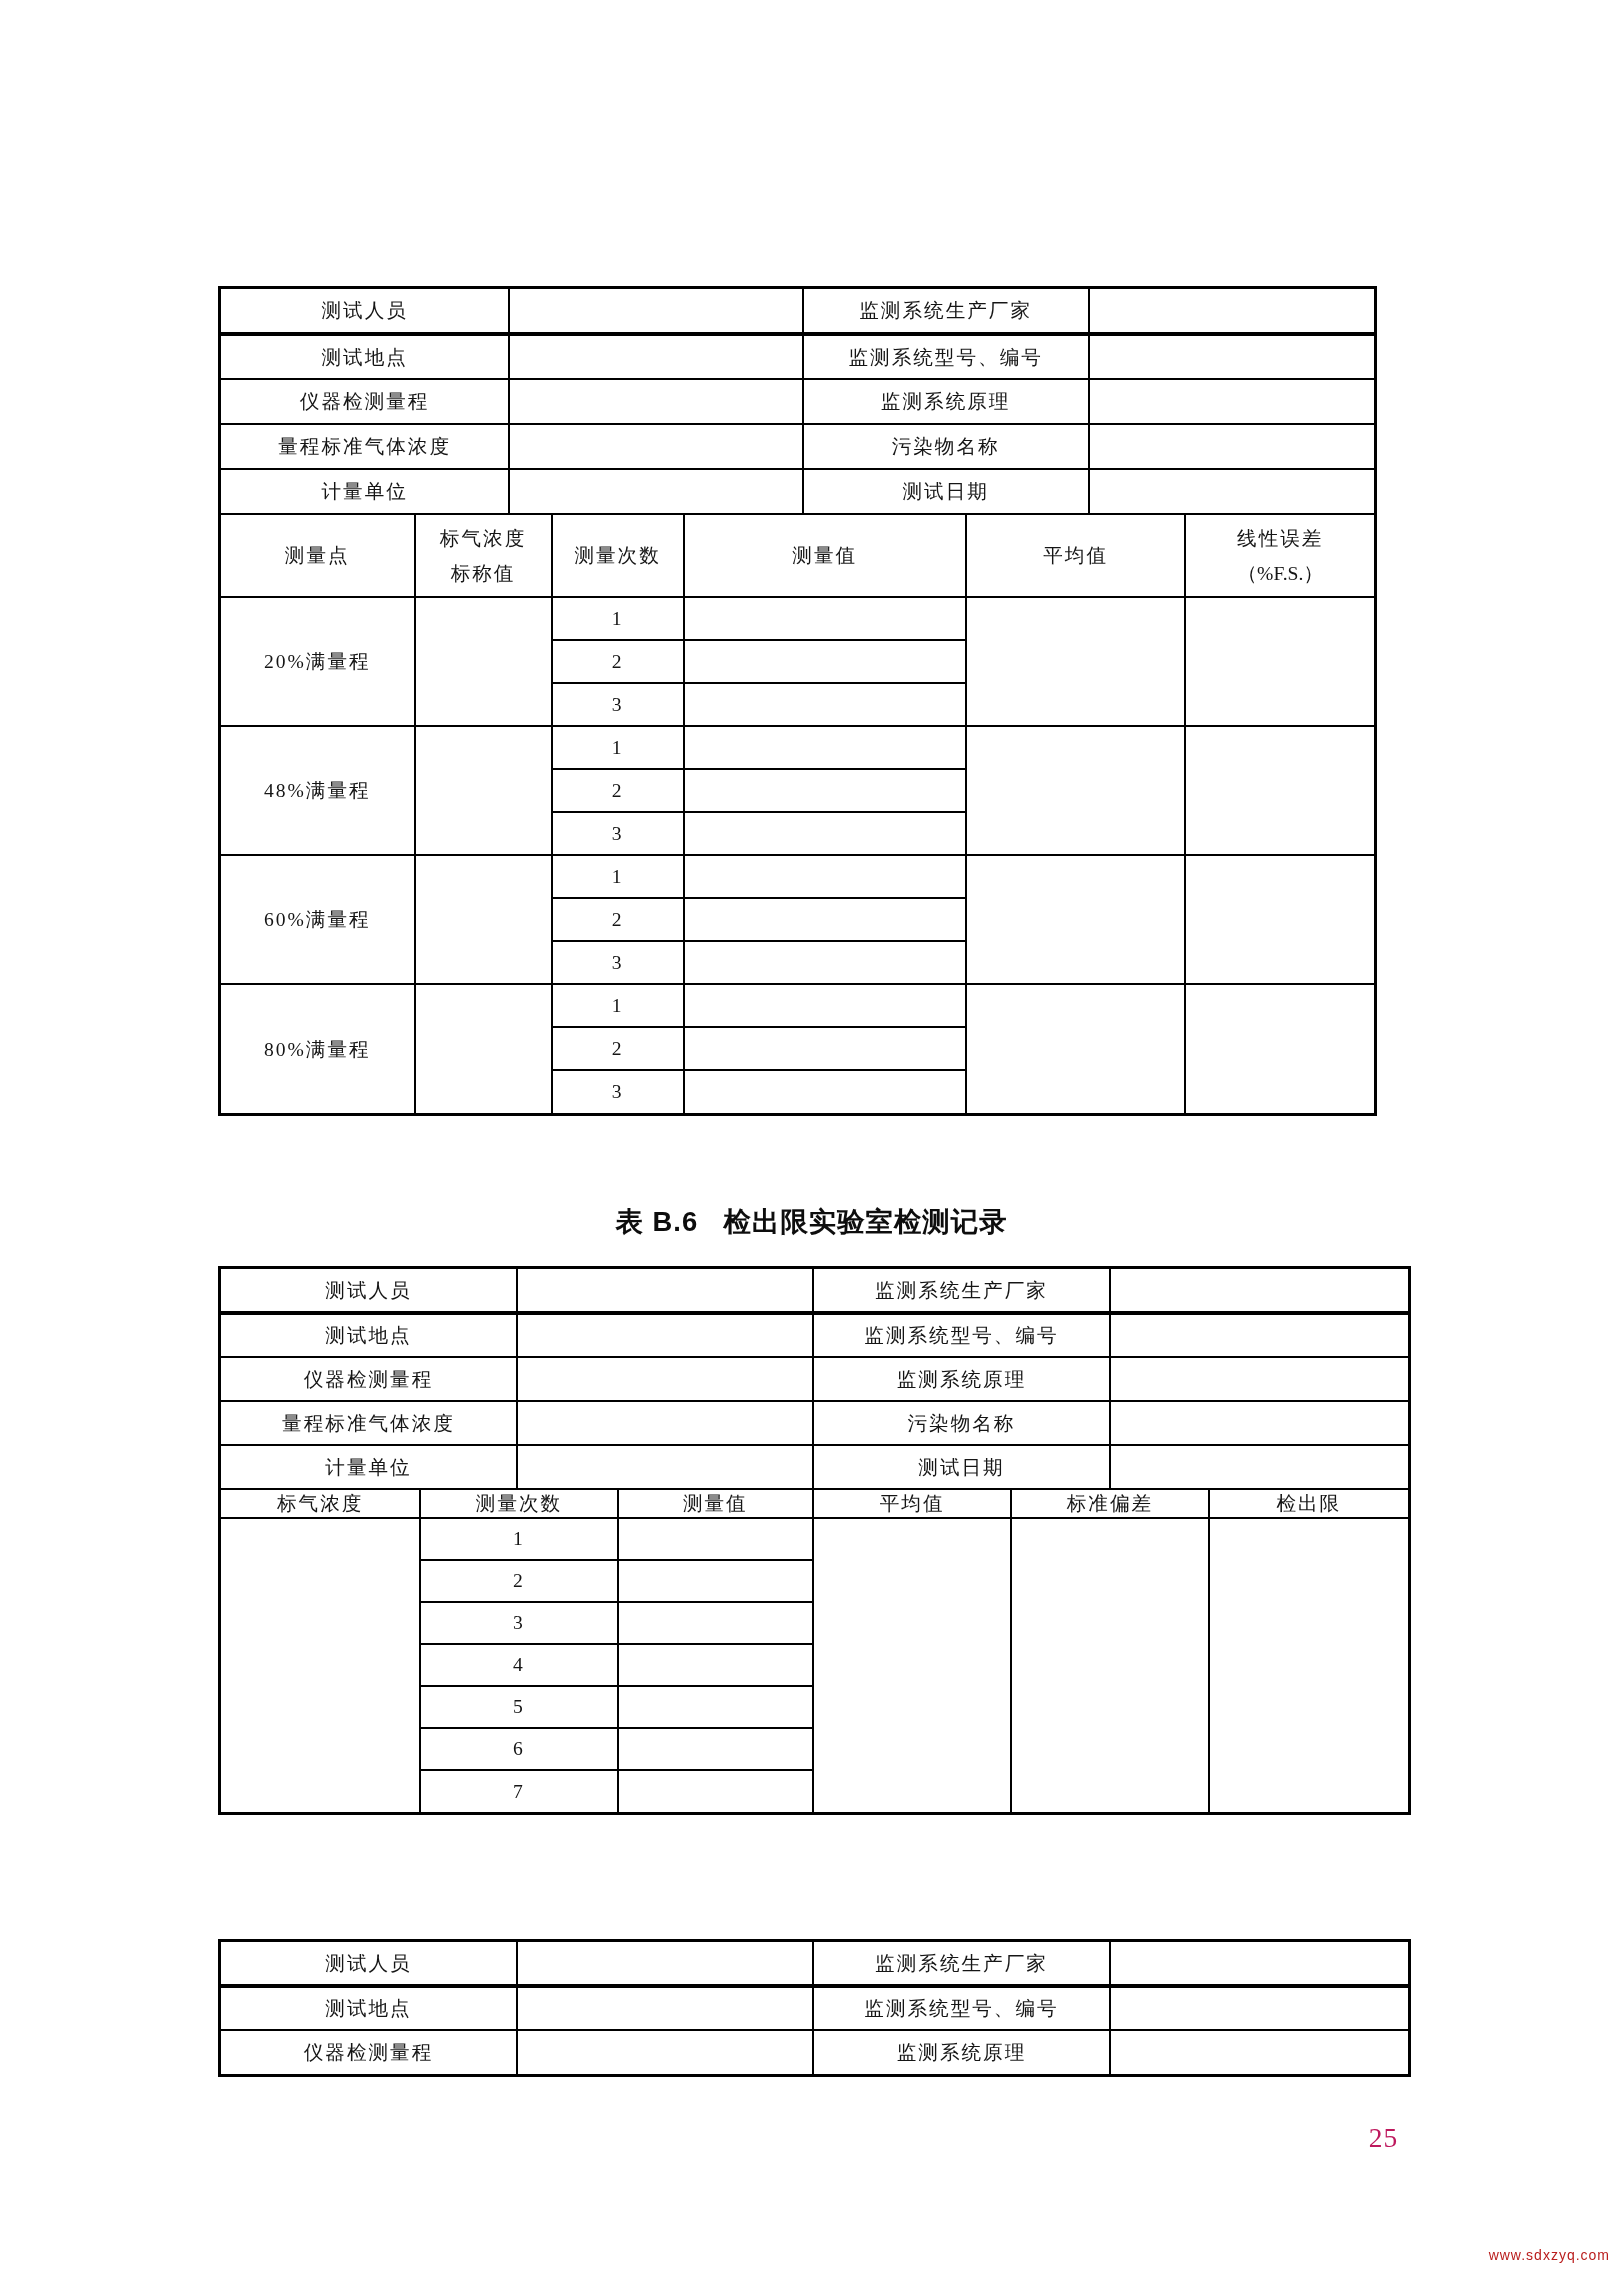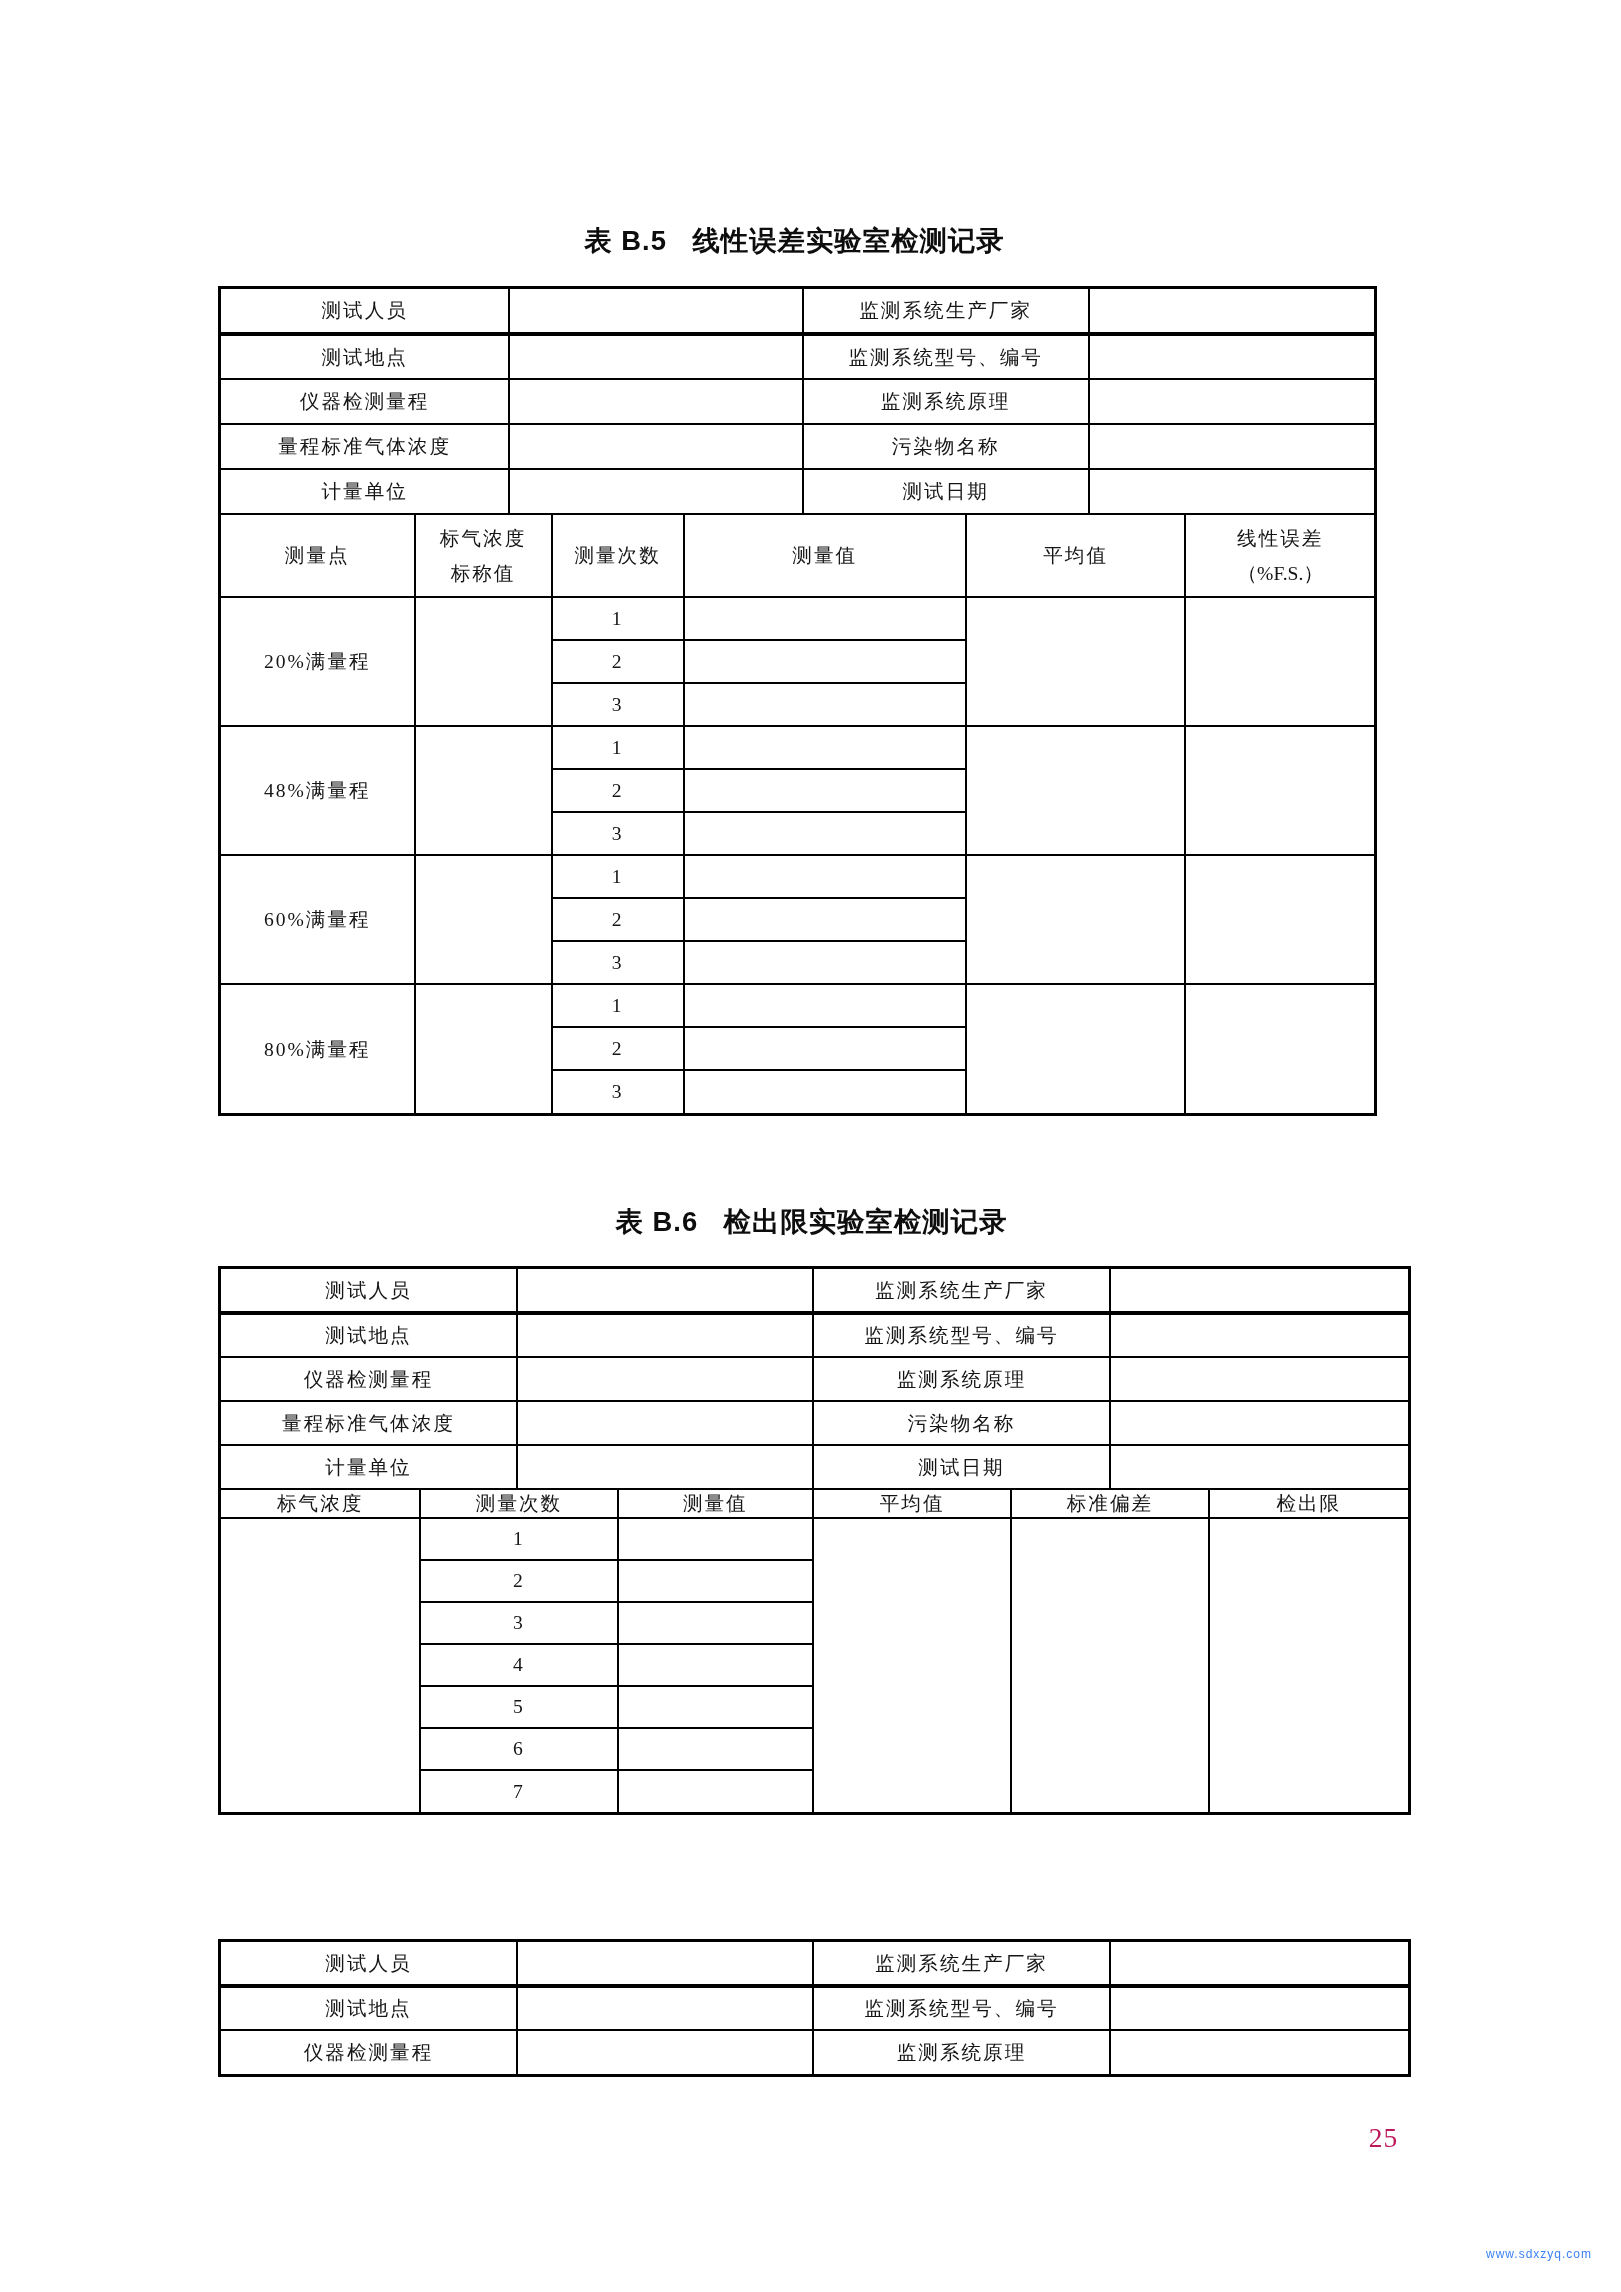--- a/index.html
+++ b/index.html
@@ -37,33 +37,29 @@
   #b6 .info-table tr { height:44px; }
   #b6 .meas-table tr.hdr { height:28px; }
   #b6 .meas-table tr.dr { height:42px; }
   #b7 .info-table tr { height:44px; }
   #page-number {
     position:absolute; left:1360px; top:2123px; width:47px; text-align:center;
     font-size:27.4px; letter-spacing:1px; color:#be185d;
     font-family:"Liberation Serif","DejaVu Serif",serif;
   }
   #watermark {
-    position:absolute; right:29px; top:2247px; font-size:12px; color:#3b82f6;
+    position:absolute; right:11px; top:2247px; font-size:14px; color:#b91c1c;
     font-family:"Liberation Sans","DejaVu Sans",sans-serif; letter-spacing:1px;
   }
 </style>
 </head>
 <body>
 
 <div id="page">
 
-  <div class="tbl-title" style="left:218px; top:223px; width:1153px;">
-    <span class="t-num">表 B.5</span>
-    <span class="t-text">线性误差实验室检测记录</span>
-  </div>
 
   <div class="twrap" id="b5" style="left:218px; top:286px; width:1153px;">
     <table class="info-table">
       <colgroup>
           <col style="width:286px">
           <col style="width:291px">
           <col style="width:284px">
           <col style="width:283px">
         </colgroup>
       <tbody>

